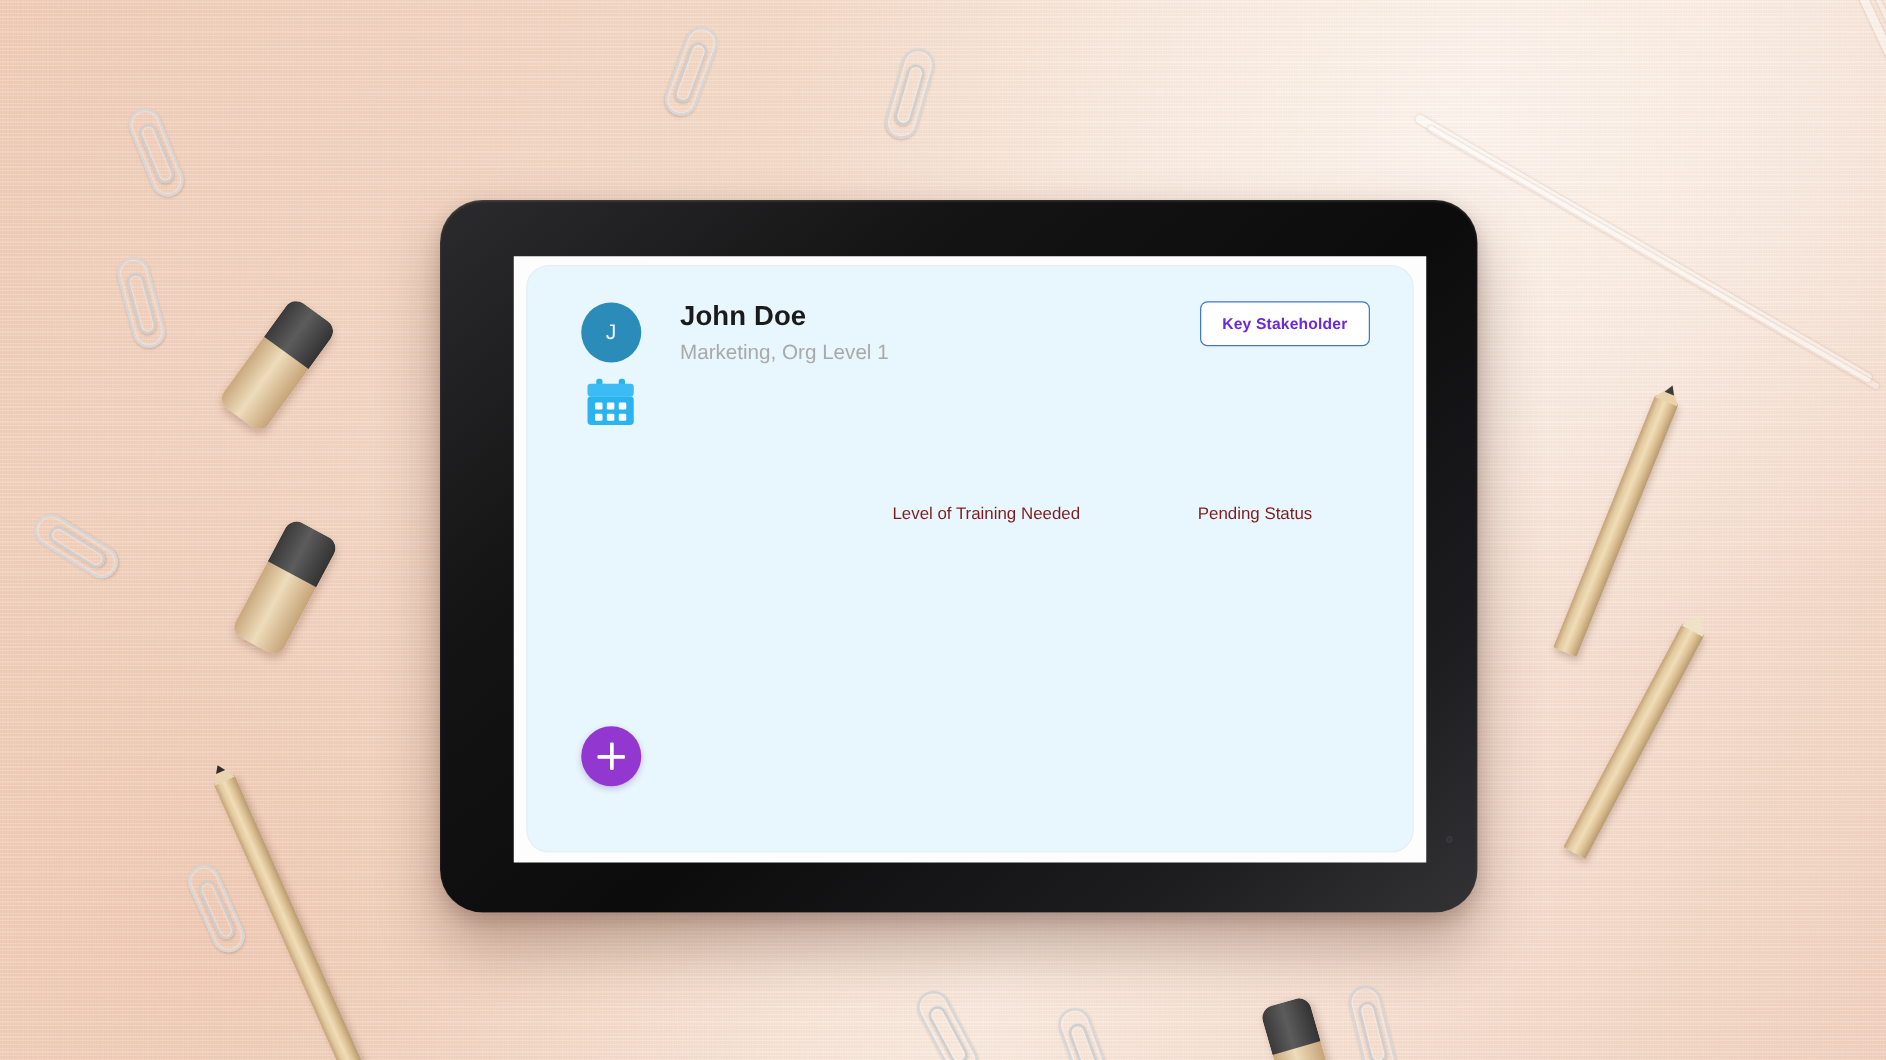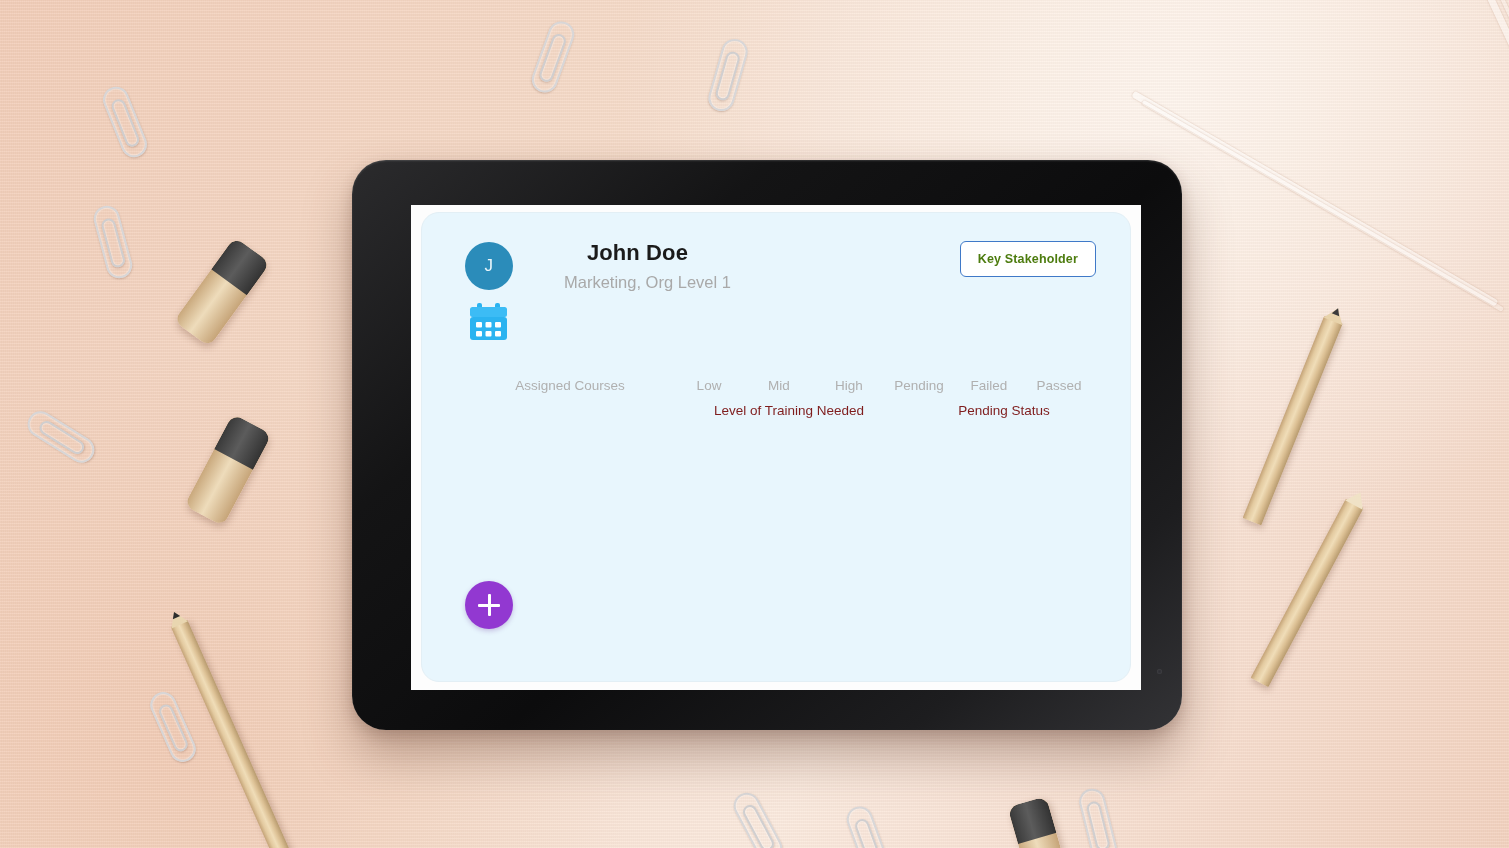--- a/index.html
+++ b/index.html
@@ -147,45 +147,44 @@
     display: flex; align-items: center; justify-content: center;
     letter-spacing: .5px;
   }
 
   #calendar-icon {
     position: absolute;
     left: 45px; top: 89px;
     width: 43px; height: 40px;
   }
 
-  #name-block { position: absolute; left: 122px; top: 26px; text-align: center; }
+  #name-block { position: absolute; left: 122px; top: 26px; }
   #user-name {
     font-size: 22px; font-weight: 700; color: #1b1b1b;
     letter-spacing: .1px; line-height: 1.25;
   }
   #user-role {
     font-size: 16.5px; color: #a9a9a9; line-height: 1.55;
     margin-top: 3px;
-    margin-left: 20px;
   }
   #training-time {
     font-size: 17px; color: #4bb2ef; line-height: 1.5;
     margin-top: 3px;
   }
 
   #stakeholder-button {
     position: absolute;
     right: 34px; top: 28px;
     padding: 10px 17px;
     background: #ffffff;
     border: 1.5px solid #3f79c8;
     border-radius: 6px;
     font-size: 12.5px;
     font-weight: 700;
-    color: #4d7c0f;
+    color: #6d28d9;
     letter-spacing: .15px;
     cursor: pointer;
     white-space: nowrap;
   }
 
   
   #group-headings { position: absolute; left: 0; top: 142px; width: 100%; height: 18px; }
   .group-heading {
     position: absolute;
     font-size: 13.5px;
@@ -394,29 +393,20 @@
         </div>
 
         <div id="stakeholder-button">Key Stakeholder</div>
       </div>
 
       <div id="group-headings">
         <div class="group-heading" id="group-training">Level of Training Needed</div>
         <div class="group-heading" id="group-status">Pending Status</div>
       </div>
 
-      <div id="column-headings">
-        <div class="col-heading" style="left:148px">Assigned Courses</div>
-        <div class="col-heading" style="left:287px">Low</div>
-        <div class="col-heading" style="left:357px">Mid</div>
-        <div class="col-heading" style="left:427px">High</div>
-        <div class="col-heading" style="left:497px">Pending</div>
-        <div class="col-heading" style="left:567px">Failed</div>
-        <div class="col-heading" style="left:637px">Passed</div>
-      </div>
 
       <div id="rows">
         </div>
 
       <div id="add-button">
         <span>
           <i class="bar h"></i><i class="bar v"></i>
         </span>
       </div>
 

